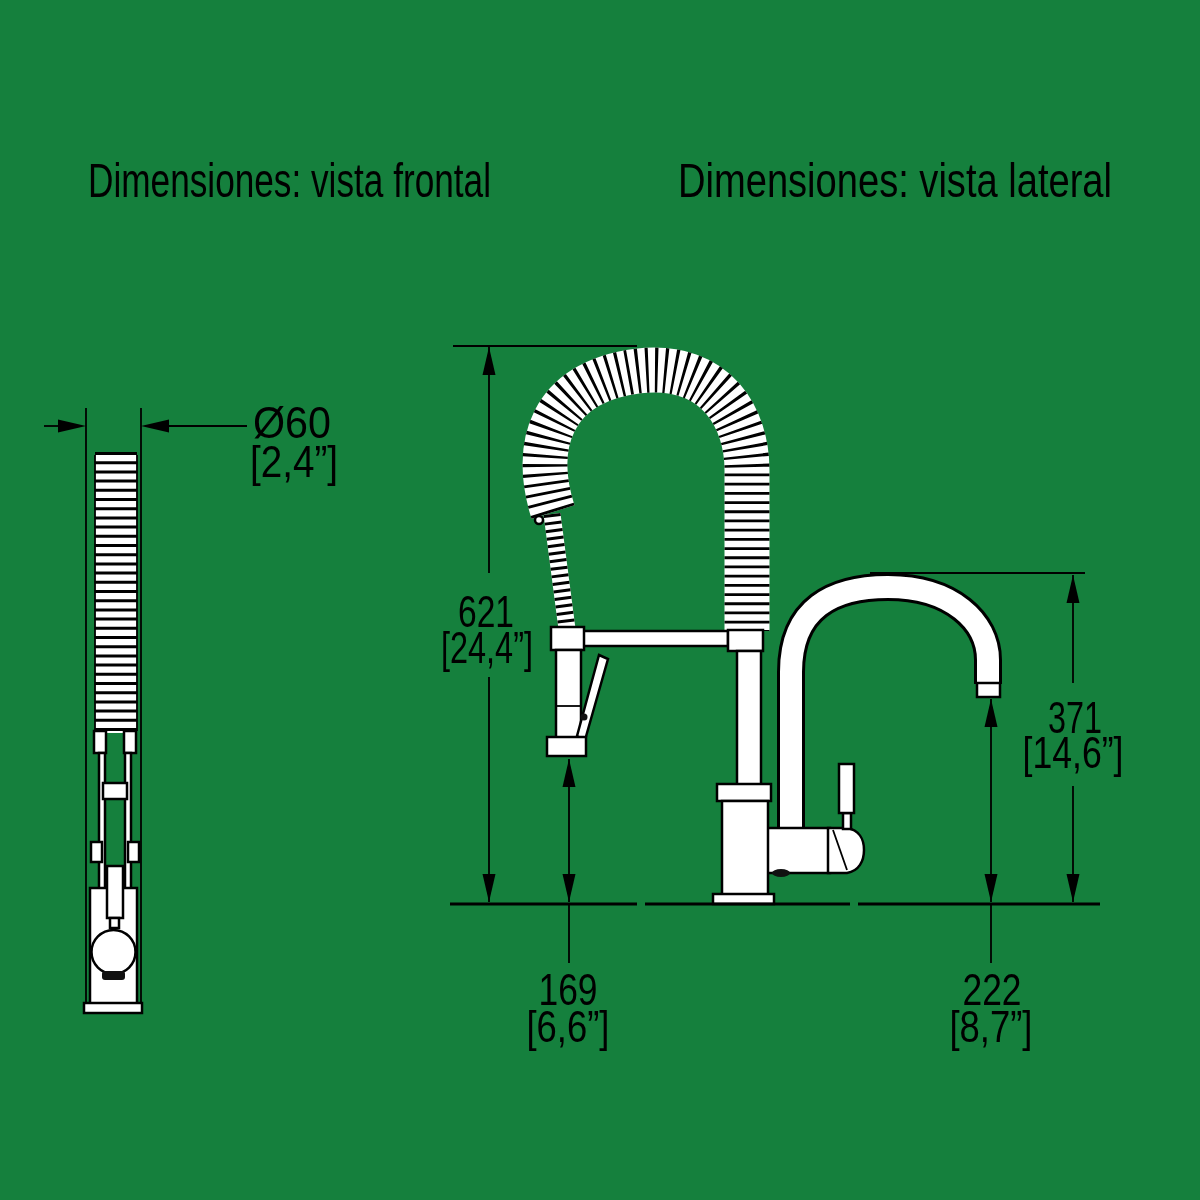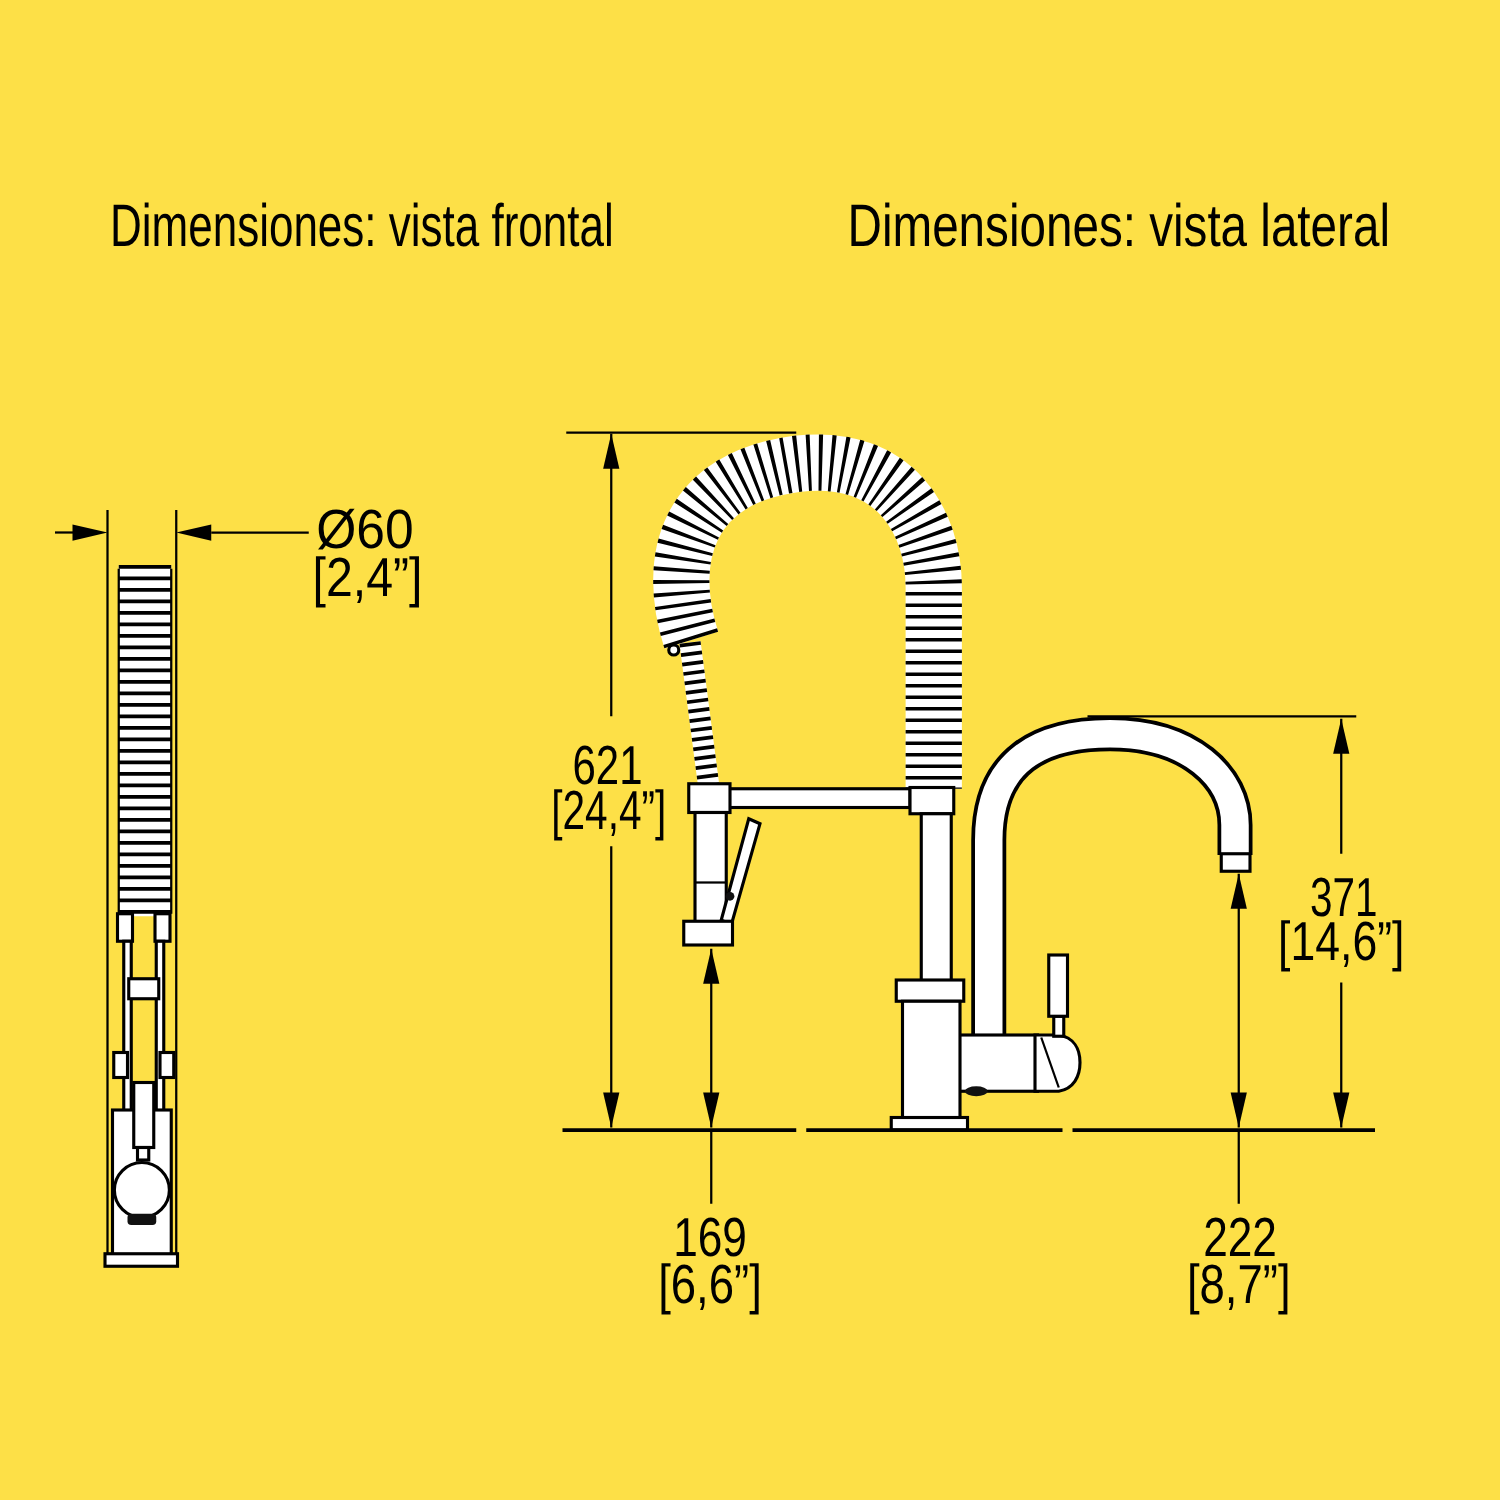--- a/index.html
+++ b/index.html
@@ -1,16 +1,16 @@
 <!DOCTYPE html>
 <html><head>
 <meta charset="utf-8">
 <style>
   html,body{margin:0;padding:0;background:#ffffff;}
-  .page{position:relative;width:1200px;height:1200px;background:#fde047;overflow:hidden;}
+  .page{position:relative;width:1200px;height:1200px;background:#15803d;overflow:hidden;}
   svg{display:block;}
   text{font-family:"Liberation Sans", sans-serif;fill:#000;}
   .title{font-size:48px;}
   .dim{font-size:44px;}
   .outline{fill:#ffffff;stroke:#000;stroke-width:2.5;}
   .thin{fill:none;stroke:#000;stroke-width:1.8;}
   .dark{fill:#111;stroke:none;}
   .arrow{fill:#000;stroke:none;}
 </style>
 </head>

